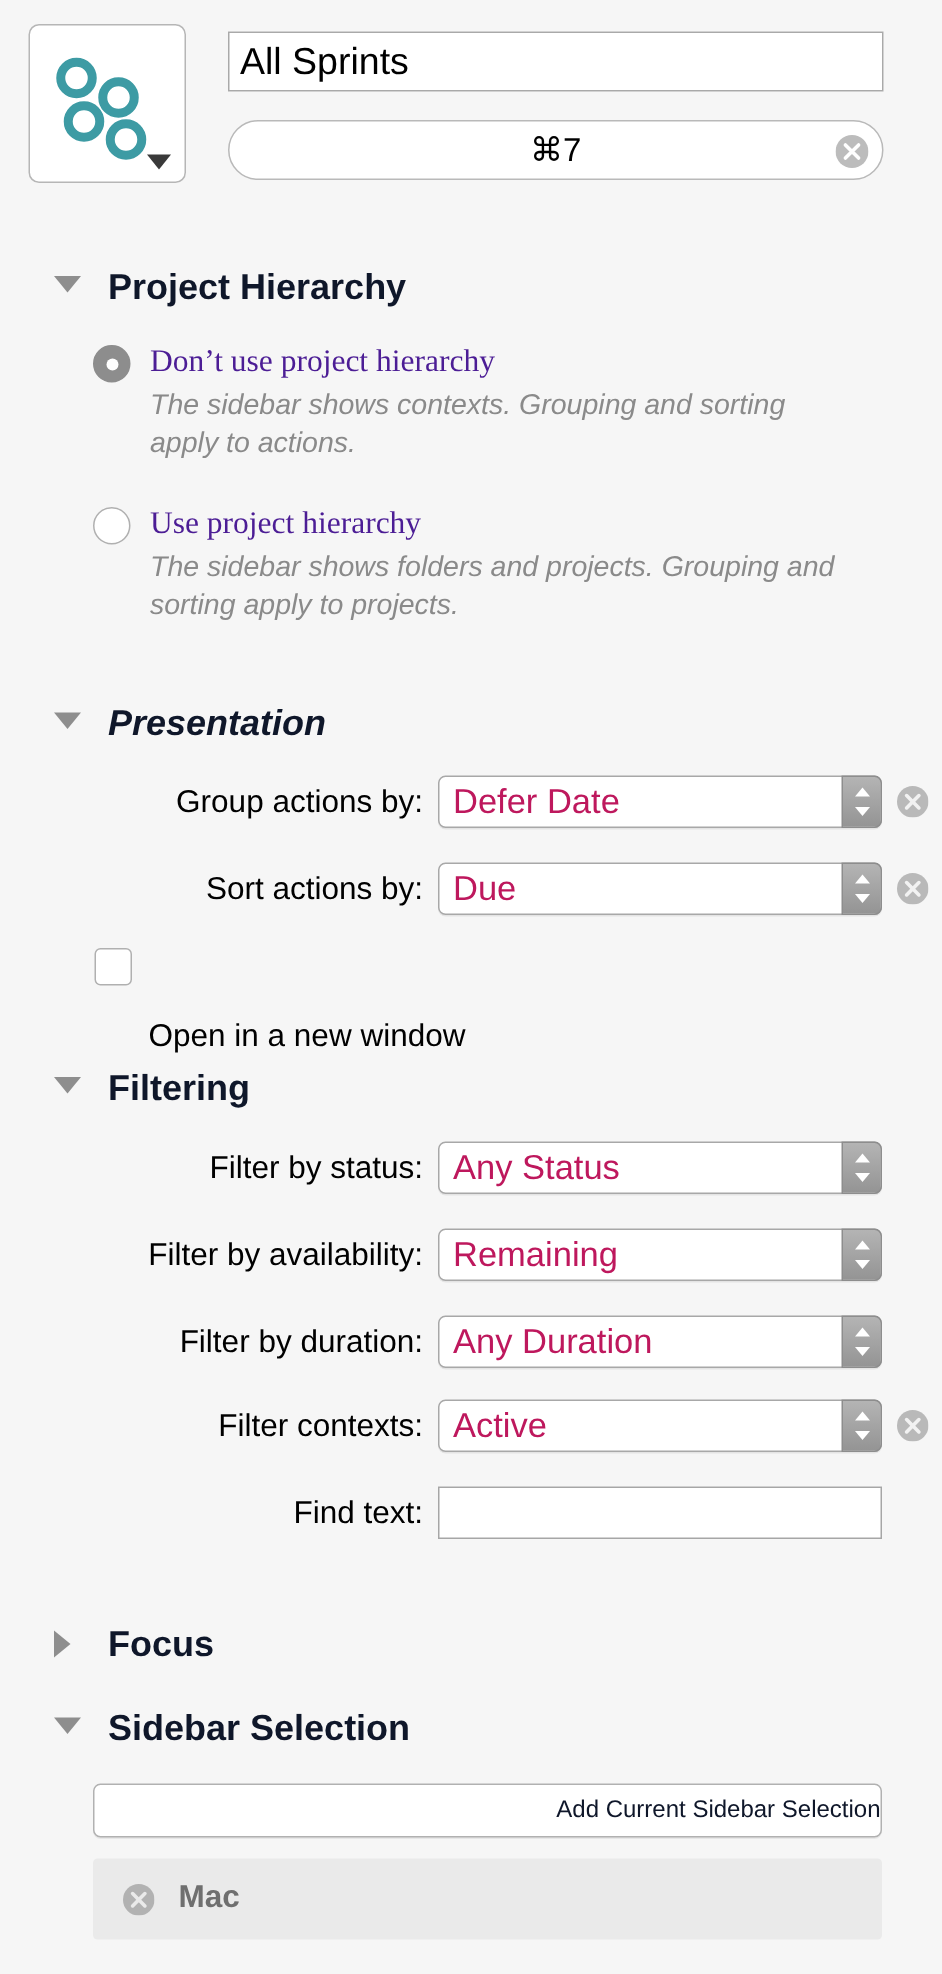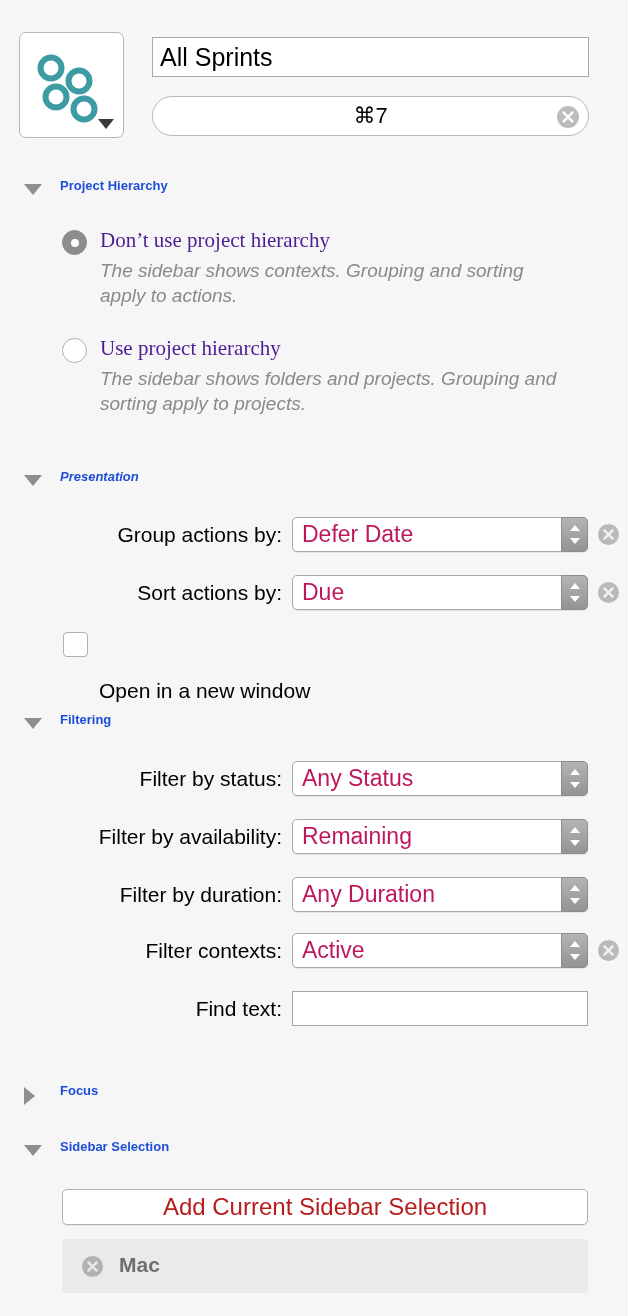--- a/index.html
+++ b/index.html
@@ -10,21 +10,21 @@
     width: 628px; height: 1316px;
     background: #f6f6f6;
     font-family: "Liberation Sans", sans-serif;
     color: #000;
     overflow: hidden;
     position: relative;
     -webkit-font-smoothing: antialiased;
   }
 
   
-  .header { position: absolute; left: 0; top: 16px; width: 628px; height: 140px; }
+  .header { position: absolute; left: 0; top: 0; width: 628px; height: 140px; }
 
   .icon-well {
     position: absolute; left: 19px; top: 16px;
     width: 105px; height: 106px;
     background: #ffffff;
     border: 1px solid #b6b6b6;
     border-radius: 7px;
   }
   .rings { position: absolute; left: 0; top: 0; width: 105px; height: 106px; }
   .tri-small {
@@ -64,24 +64,25 @@
     position: absolute; right: 9px; top: 9px;
     width: 22px; height: 22px;
   }
 
   
   .xcircle { display: block; }
 
   
   .sect {
     position: absolute;
-    font-size: 13px;
+    font-size: 24px;
     font-weight: bold;
-    color: #1d4ed8;
-    white-space: nowrap;
+    color: #0f172a;
+    white-space: nowrap;
+    margin-left: 12px;
   }
   .sect .twisty {
     position: absolute; left: -36px; top: 6px;
     width: 0; height: 0;
   }
   .twisty.down {
     border-left: 9px solid transparent;
     border-right: 9px solid transparent;
     border-top: 11px solid #8e8e8e;
   }
@@ -198,23 +199,23 @@
     border: 1px solid #a6a6a6;
   }
 
   
   .pushbutton {
     position: absolute;
     height: 36px;
     background: #ffffff;
     border: 1px solid #b1b1b1;
     border-radius: 5px;
-    font-size: 24px;
-    color: #b91c1c;
-    text-align: center;
+    font-size: 16px;
+    color: #0f172a;
+    text-align: right;
     line-height: 34px;
     box-shadow: 0 1px 0 rgba(0,0,0,0.06);
   }
 
   
   .token-list {
     position: absolute;
     background: #eaeaea;
     border-radius: 3px;
   }

